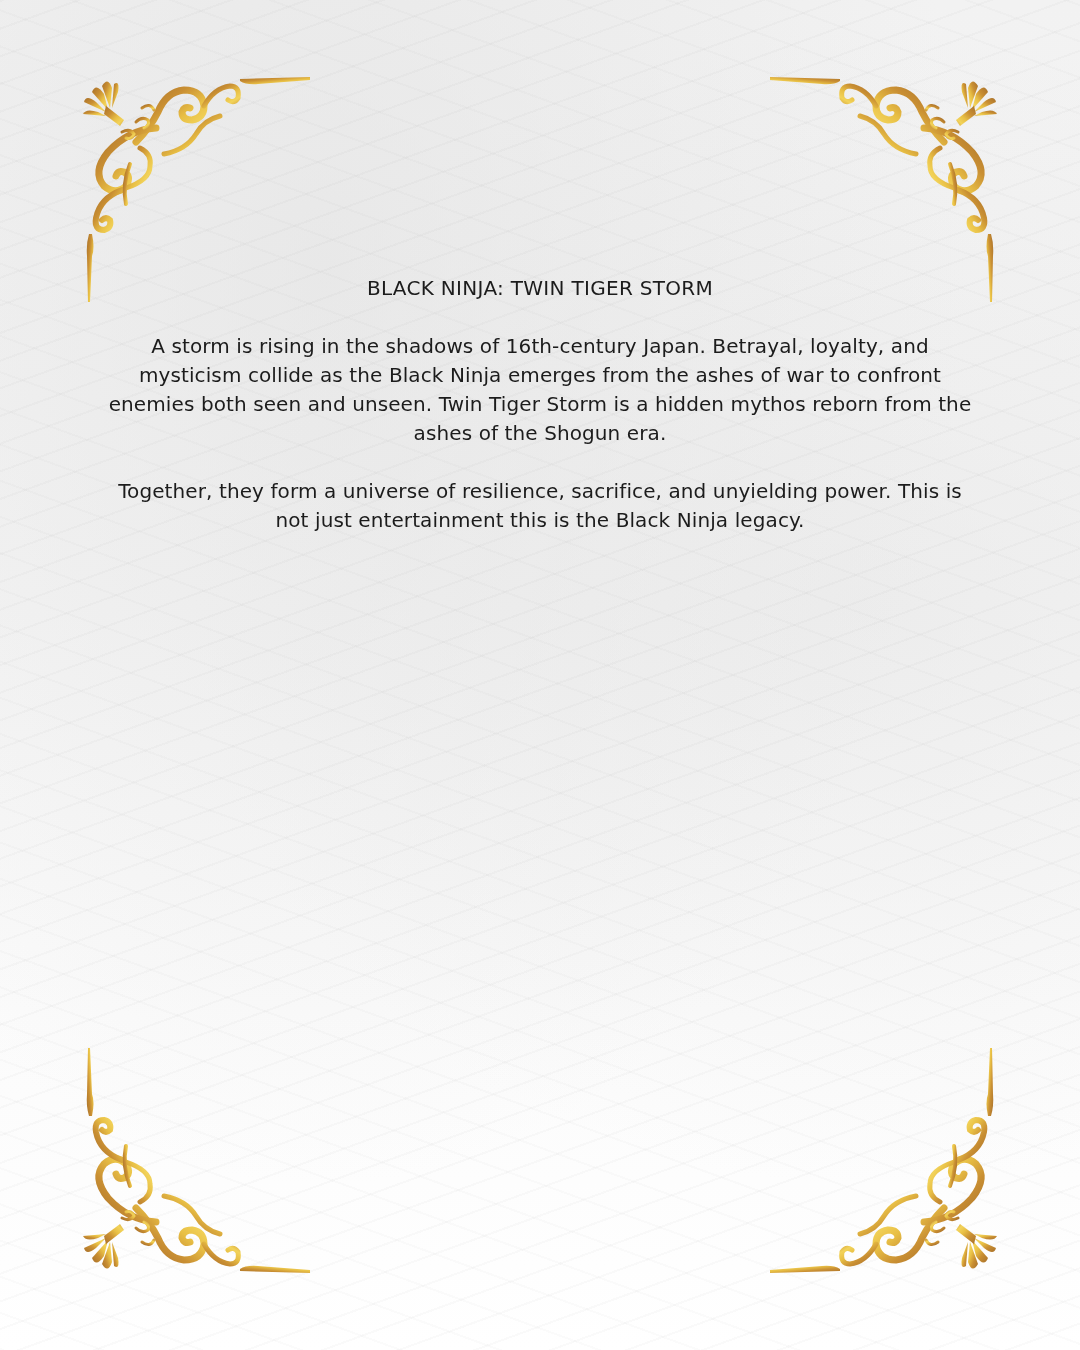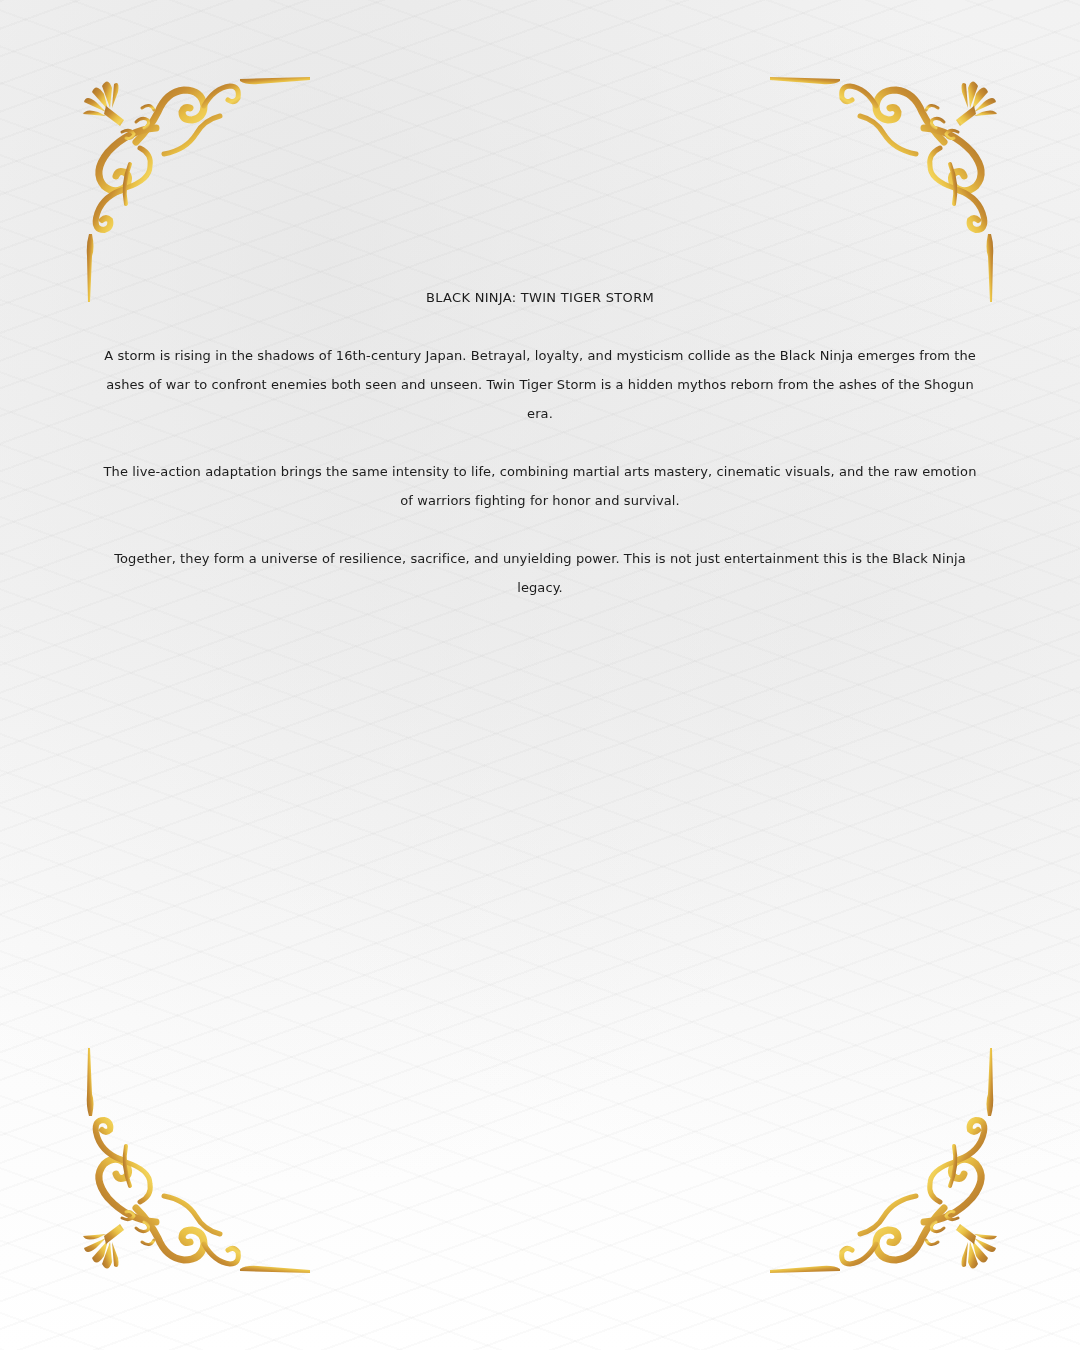--- a/index.html
+++ b/index.html
@@ -28,24 +28,24 @@
     .corner svg { width: 100%; height: 100%; display: block; }
     .corner-tl { left: 80px; top: 68px; }
     .corner-tr { left: 768px; top: 68px; transform: scaleX(-1); }
     .corner-bl { left: 80px; top: 1046px; transform: scaleY(-1); }
     .corner-br { left: 768px; top: 1046px; transform: scale(-1, -1); }
 
     .content {
       position: absolute;
       left: 90px;
       width: 900px;
-      top: 283px;
+      top: 274px;
       text-align: center;
       color: #1c1c1c;
-      font-size: 13px;
+      font-size: 20px;
       line-height: 29px;
       letter-spacing: 0.1px;
     }
     .content p { margin: 0 0 29px 0; }
     .title { letter-spacing: 0.3px; }
     .para-narrow { padding: 0 10px; }
   </style>
 </head>
 <body>
 
@@ -113,15 +113,14 @@
 </div>
 <div class="corner corner-br">
   <svg>
       <use href="#flourish"></use>
     </svg>
 </div>
 
 <main class="content">
   <p class="title">BLACK NINJA: TWIN TIGER STORM</p>
   <p class="para-narrow">A storm is rising in the shadows of 16th-century Japan. Betrayal, loyalty, and mysticism collide as the Black Ninja emerges from the ashes of war to confront enemies both seen and unseen. Twin Tiger Storm is a hidden mythos reborn from the ashes of the Shogun era.</p>
-  <p class="para-narrow">The live-action adaptation brings the same intensity to life, combining martial arts mastery, cinematic visuals, and the raw emotion of warriors fighting for honor and survival.</p>
   <p class="para-narrow">Together, they form a universe of resilience, sacrifice, and unyielding power. This is not just entertainment this is the Black Ninja legacy.</p>
 </main>
 
 </body></html>

